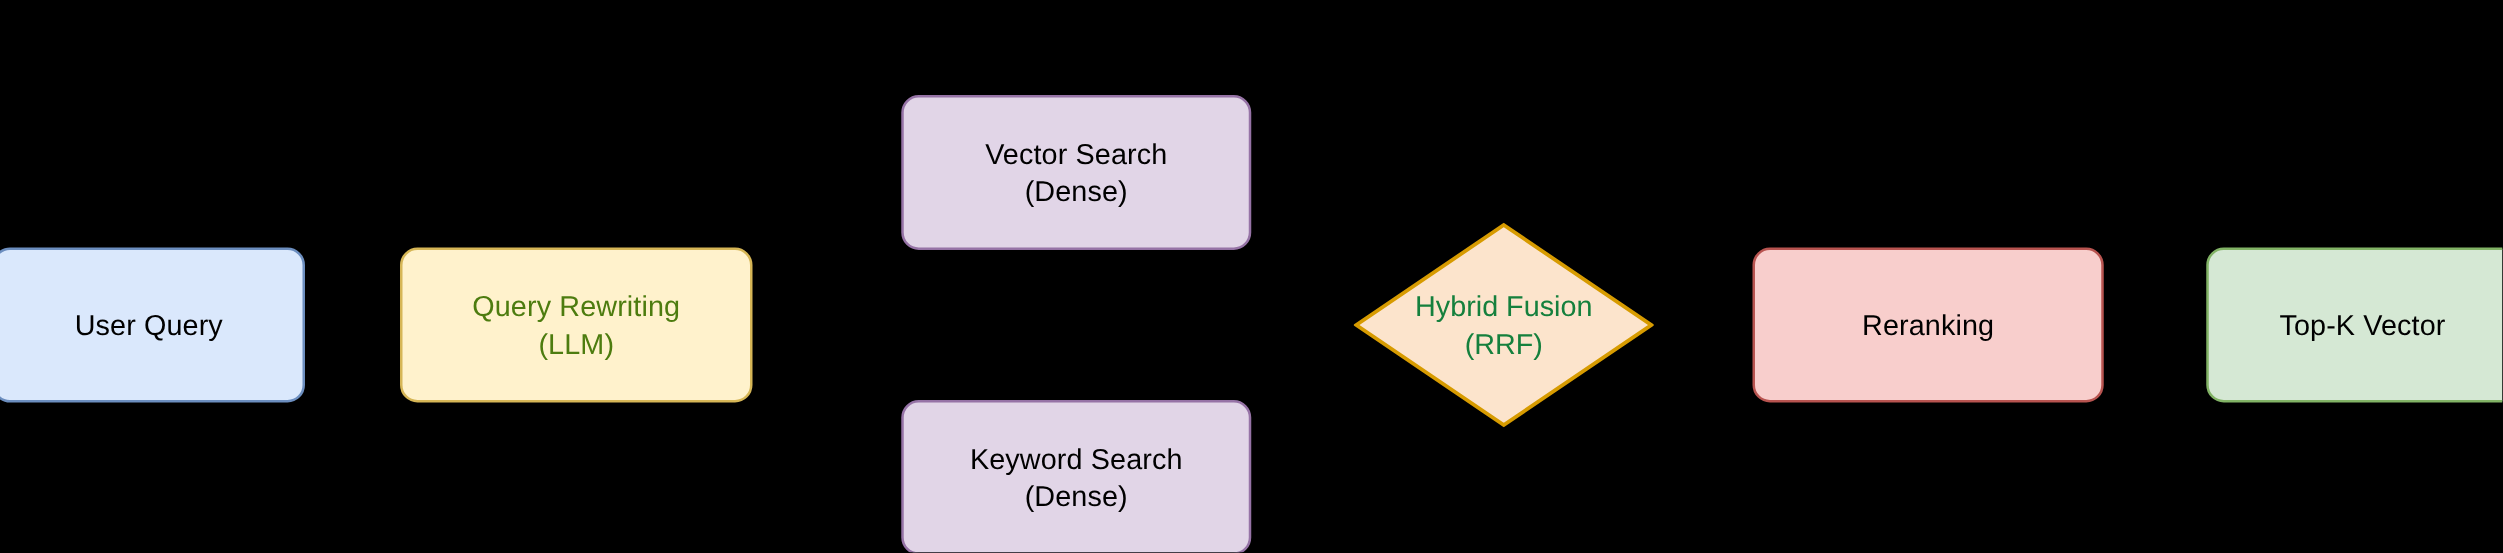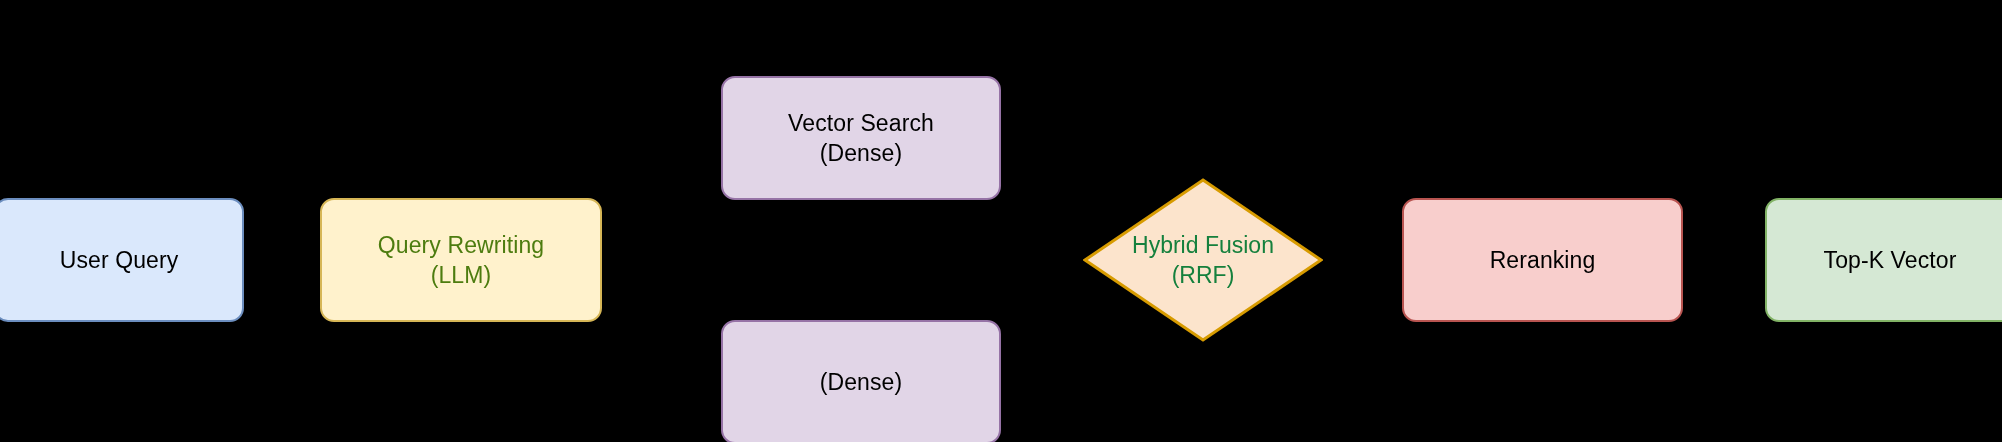--- a/index.html
+++ b/index.html
@@ -87,20 +87,21 @@
     <span class="line">Query Rewriting</span>
     <span class="line">(LLM)</span>
   </div>
 
   <div class="node" id="node-vector-search" style="background-color: rgb(225, 213, 231); border-color: rgb(150, 115, 166); color: rgb(0, 0, 0);">
     <span class="line">Vector Search</span>
     <span class="line">(Dense)</span>
   </div>
 
   <div class="node" id="node-keyword-search" style="background-color: rgb(225, 213, 231); border-color: rgb(150, 115, 166); color: rgb(0, 0, 0);">
+    <span class="line">Keyword Search</span>
     <span class="line">(Dense)</span>
   </div>
 
   <div id="node-hybrid-fusion">
     <svg class="diamond-shape" viewBox="0 0 240 164" preserveAspectRatio="none">
       <polygon points="120,2 238,82 120,162 2,82" fill="#FCE4CC" stroke="#D79B00" stroke-width="3" stroke-linejoin="miter"></polygon>
     </svg>
     <div class="diamond-label">
       <span class="line">Hybrid Fusion</span>
       <span class="line">(RRF)</span>

